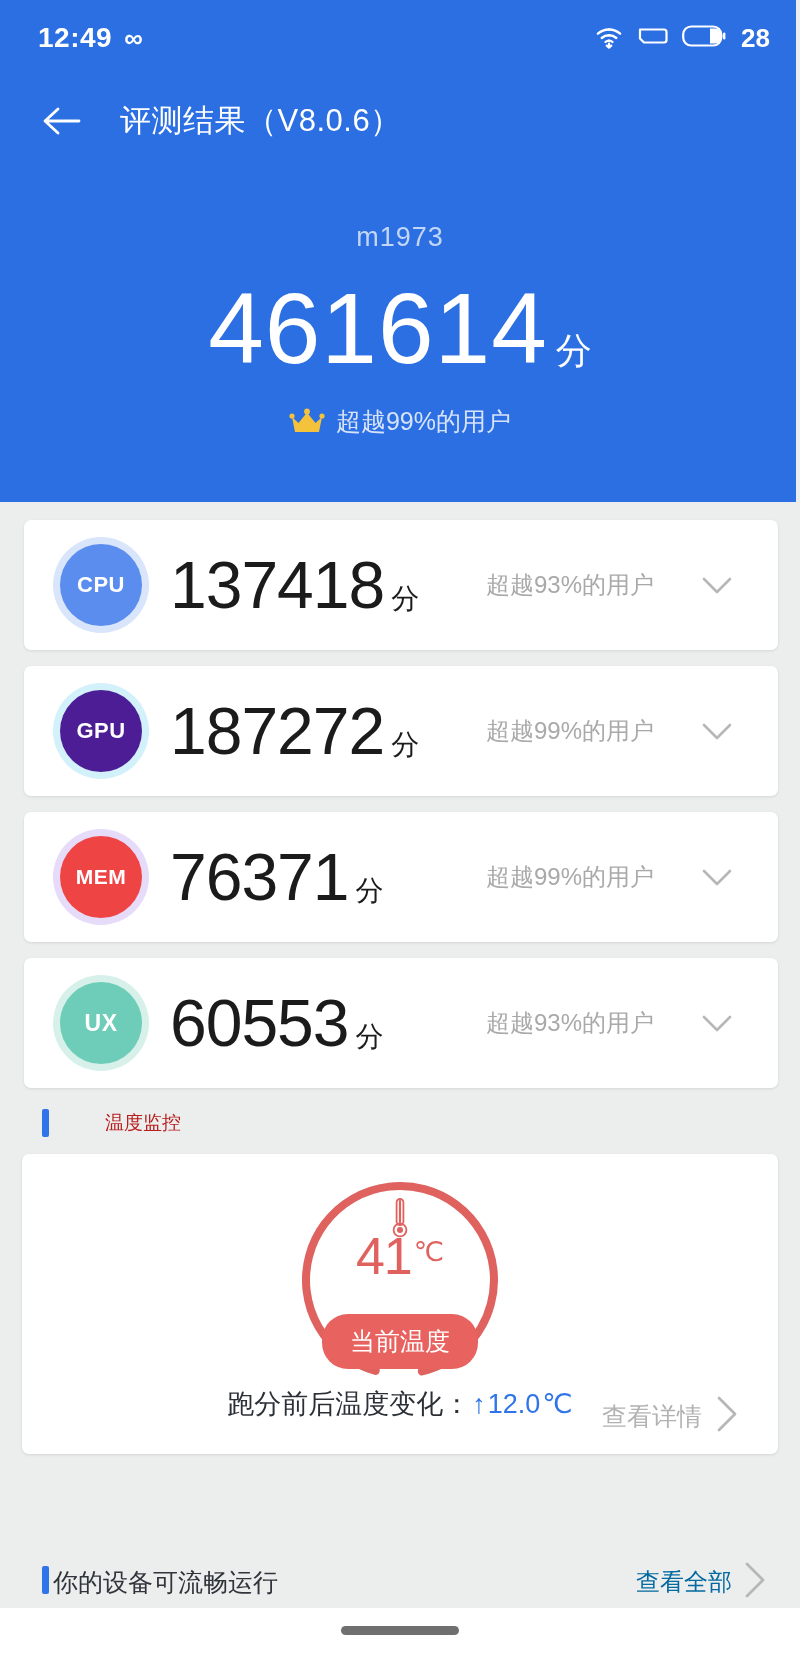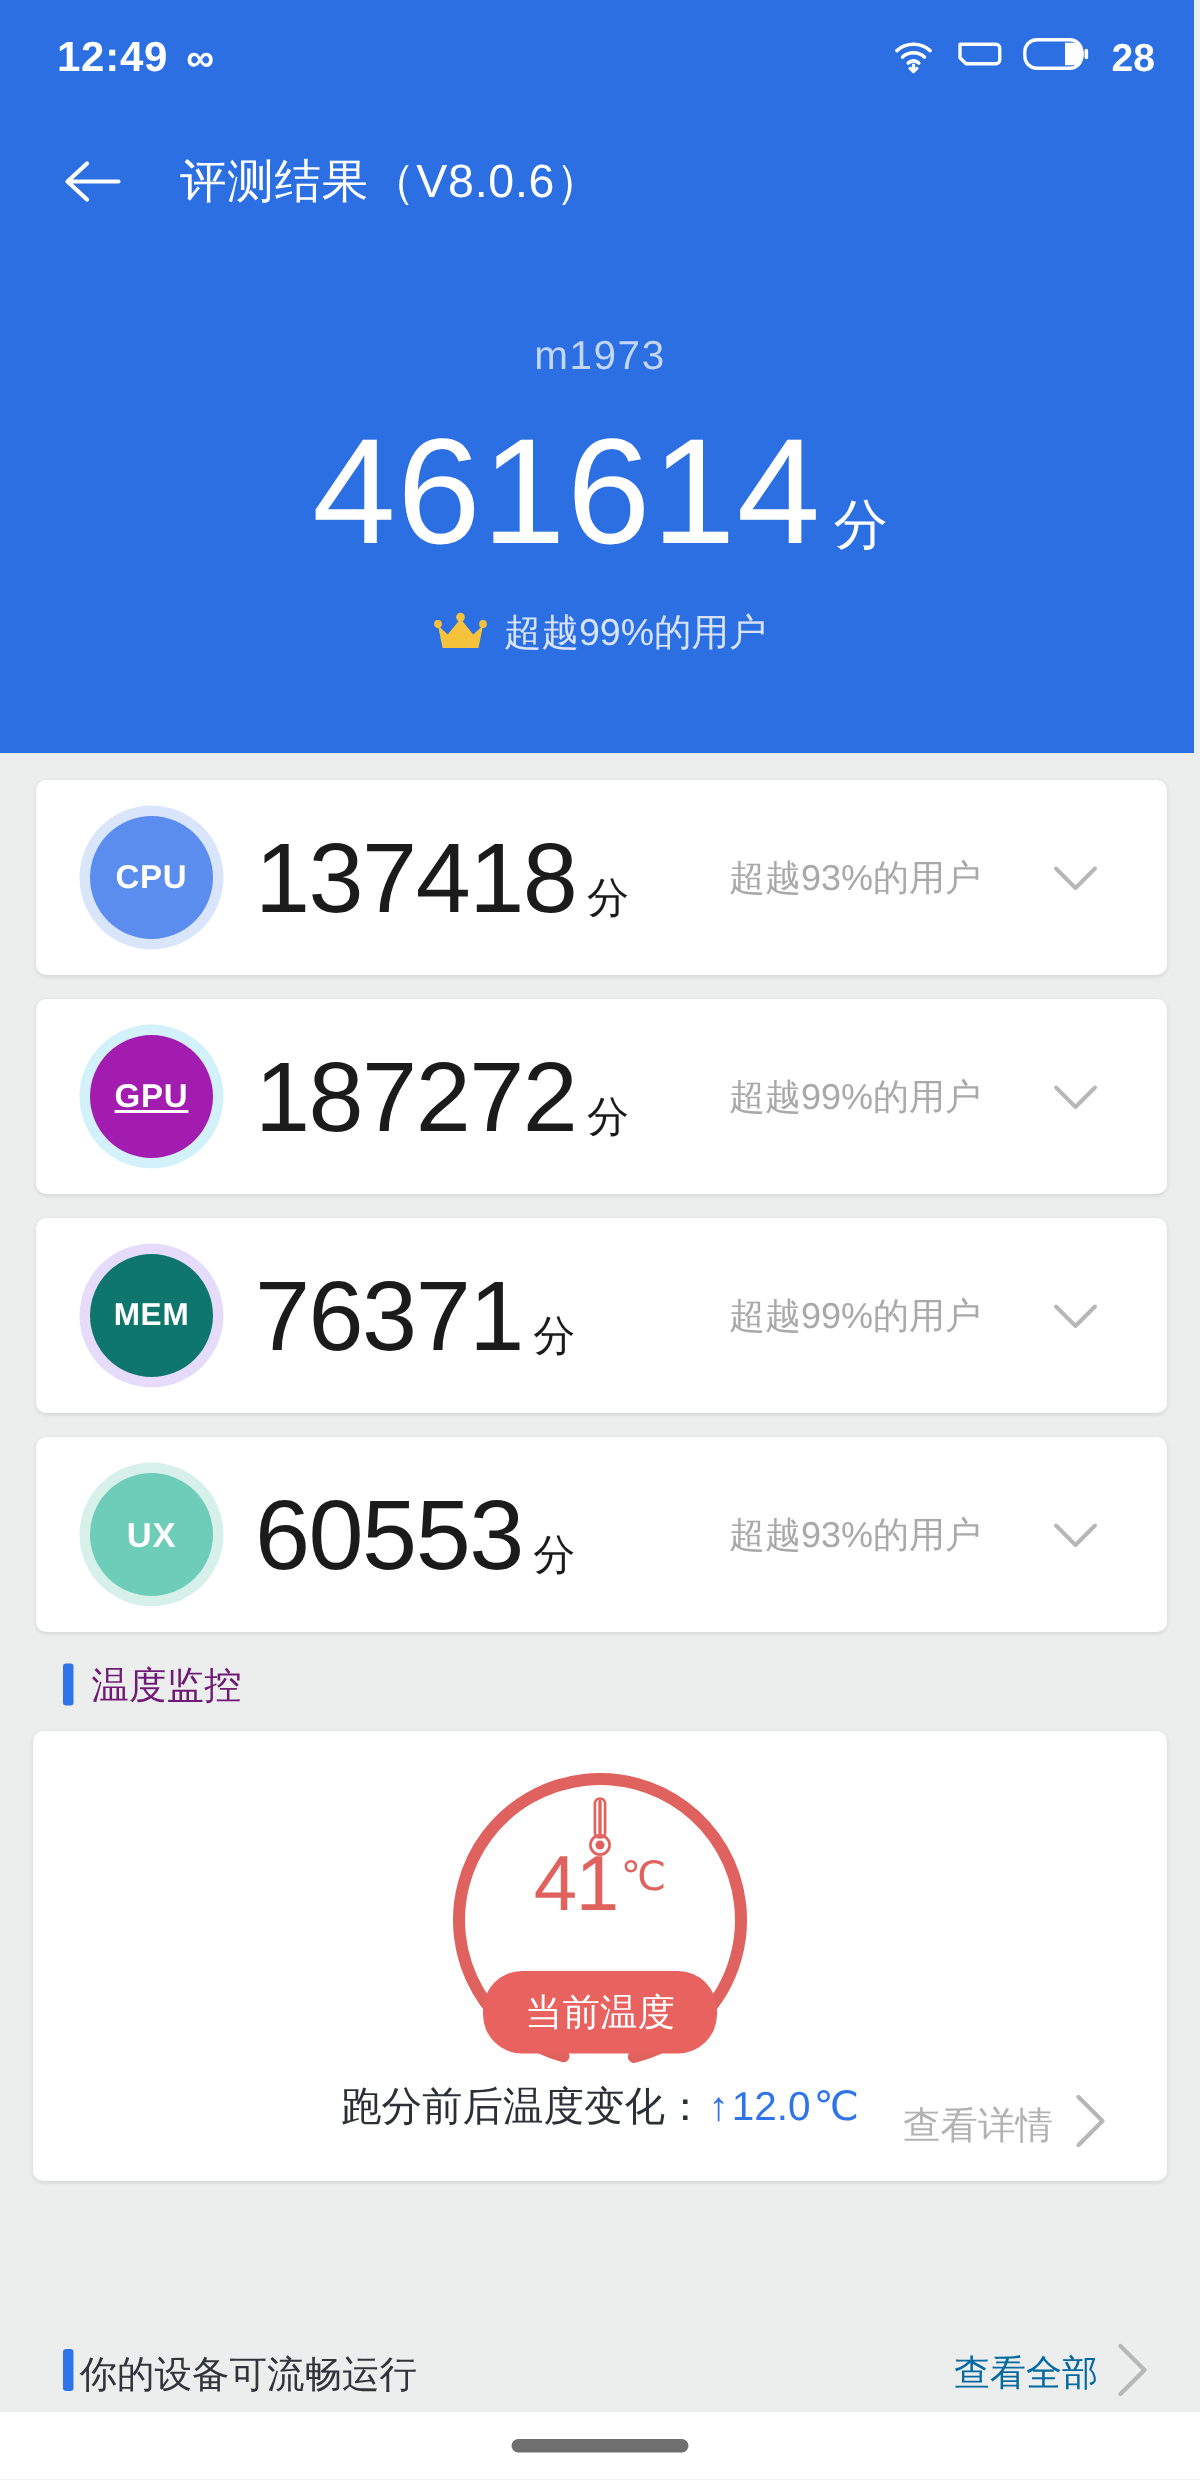--- a/index.html
+++ b/index.html
@@ -64,37 +64,37 @@
     box-shadow:0 1px 3px rgba(0,0,0,0.10);
     display:flex; align-items:center; padding-left:36px; padding-right:30px;
   }
   .badge {
     width:82px; height:82px; border-radius:50%;
     display:flex; align-items:center; justify-content:center;
     color:#fff; font-size:22px; font-weight:700; letter-spacing:0.5px;
     flex:0 0 auto;
   }
   .badge.cpu { background:#5b8def; box-shadow:0 0 0 7px #d9e5fb; }
-  .badge.gpu { background:#a21caf; box-shadow:0 0 0 7px #d2f1fa;text-decoration:underline; }
-  .badge.mem { background:#0f766e; box-shadow:0 0 0 7px #e6dcfa; }
+  .badge.gpu { background:#4c1d95; box-shadow:0 0 0 7px #d2f1fa; }
+  .badge.mem { background:#ef4444; box-shadow:0 0 0 7px #e6dcfa; }
   .badge.ux  { background:#6ecdb8; box-shadow:0 0 0 7px #d7f1ea; font-size:23px;}
   .badge.mem span{font-size:21px;}
   .card-score { display:flex; align-items:baseline; margin-left:28px; }
   .card-score .num { font-size:66px; font-weight:400; color:#1b1b1b; line-height:1; letter-spacing:-1px;}
   .card-score .unit { font-size:28px; color:#1b1b1b; margin-left:7px; }
   .card-rank { position:absolute; right:124px; font-size:24px; color:#a9a9a9; }
   .chev { position:absolute; right:38px; width:46px; height:46px; }
 
   
   .sec-head {
     display:flex; align-items:center; gap:12px;
     margin:18px 0 14px 42px; height:34px;
   }
   .sec-bar { width:7px; height:28px; background:#2f74e8; border-radius:2px; }
-  .sec-title { font-size:25px; color:#701a75; }
+  .sec-title { font-size:19px; color:#b91c1c;margin-left:44px; }
 
   
   .temp-panel {
     position:relative; margin:0 22px; height:300px;
     background:#ffffff; border-radius:7px;
     box-shadow:0 1px 3px rgba(0,0,0,0.10);
   }
   .gauge { position:absolute; left:50%; top:22px; transform:translateX(-50%); width:208px; height:208px; }
   .gauge svg { display:block; }
   .gauge-thermo { position:absolute; left:50%; top:42px; transform:translateX(-50%); }

